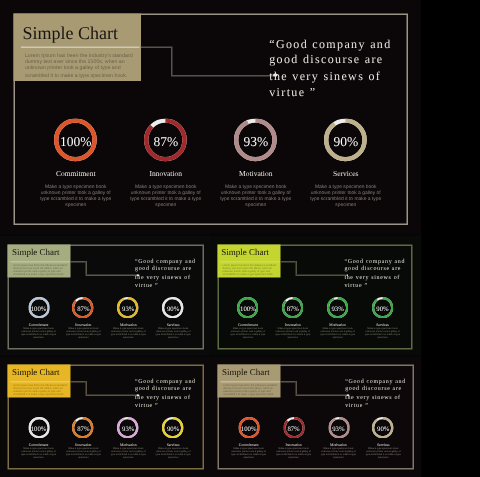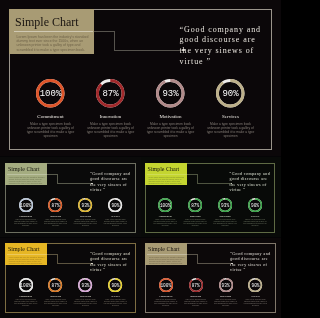--- a/index.html
+++ b/index.html
@@ -10,21 +10,21 @@
   .frame{position:absolute;box-sizing:border-box;}
 
   .titlebox{position:absolute;box-sizing:border-box;}
   .titlebox .t{position:absolute;font-family:"Liberation Serif",serif;white-space:nowrap;}
   .titlebox .b{position:absolute;font-family:"Liberation Sans",sans-serif;}
 
   .quote{position:absolute;text-align:left;font-family:"Liberation Serif",serif;}
 
   .conn{position:absolute;}
   .dot{position:absolute;border-radius:50%;}
-  .pct{position:absolute;left:0;top:0;right:0;bottom:0;display:flex;align-items:center;justify-content:center;font-family:Liberation Mono, monospace;}
+  .pct{position:absolute;left:0;top:0;right:0;bottom:0;display:flex;align-items:center;justify-content:center;font-family:Liberation Serif, serif;}
   .dlabel{position:absolute;text-align:center;font-family:"Liberation Serif",serif;white-space:nowrap;}
   .dbody{position:absolute;text-align:center;font-family:"Liberation Sans",sans-serif;}
 </style>
 </head>
 <body>
 
 <div class="stage" id="stage">
     <div class="slide" style="left: 0px; top: 0px; width: 281px; height: 155.5px; background: rgb(11, 7, 9);">
       <div class="frame" style="left: 9px; top: 9px; width: 262.5px; height: 141.3px; border: 1px solid rgb(154, 148, 139);"></div>
       <div class="titlebox" style="left: 9px; top: 9px; width: 84.5px; height: 45px; background: rgb(168, 155, 116);">

